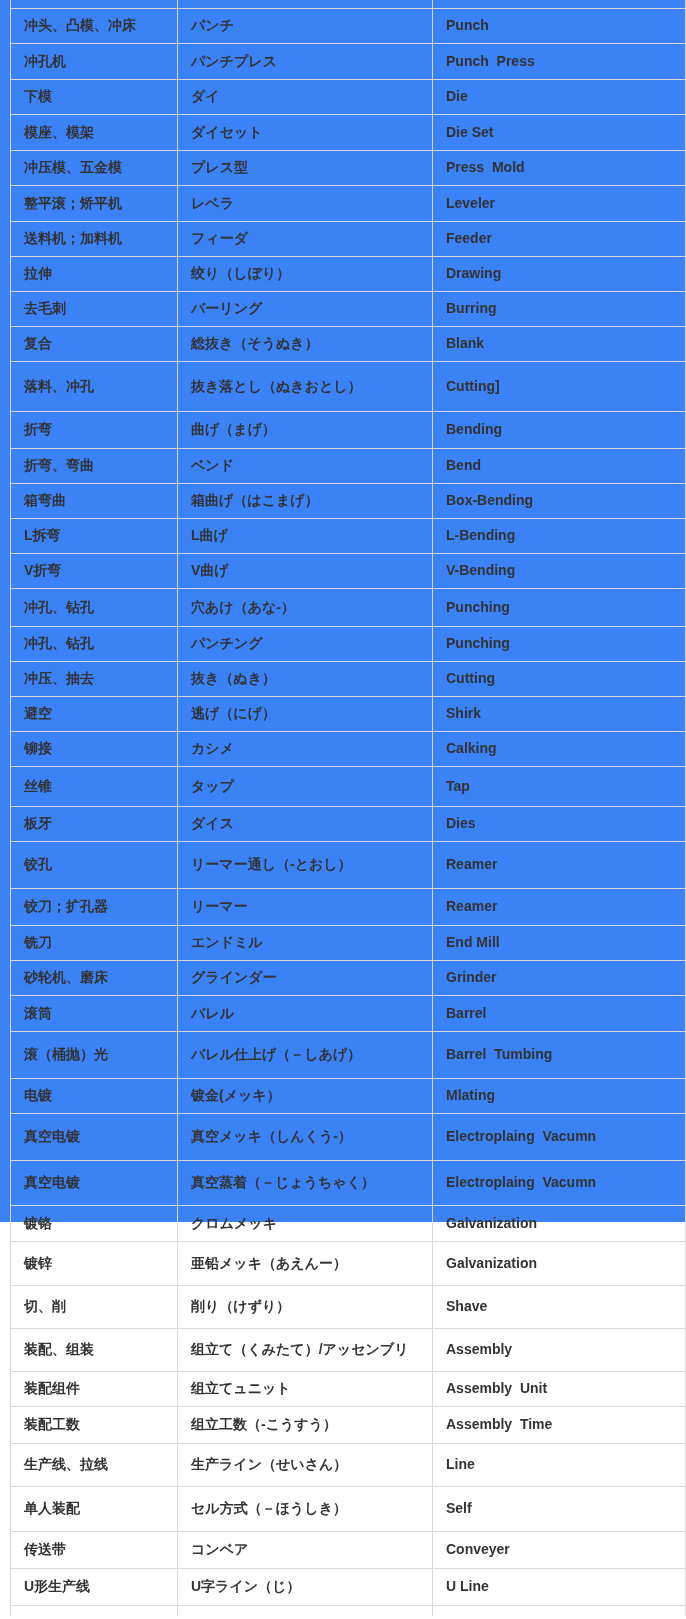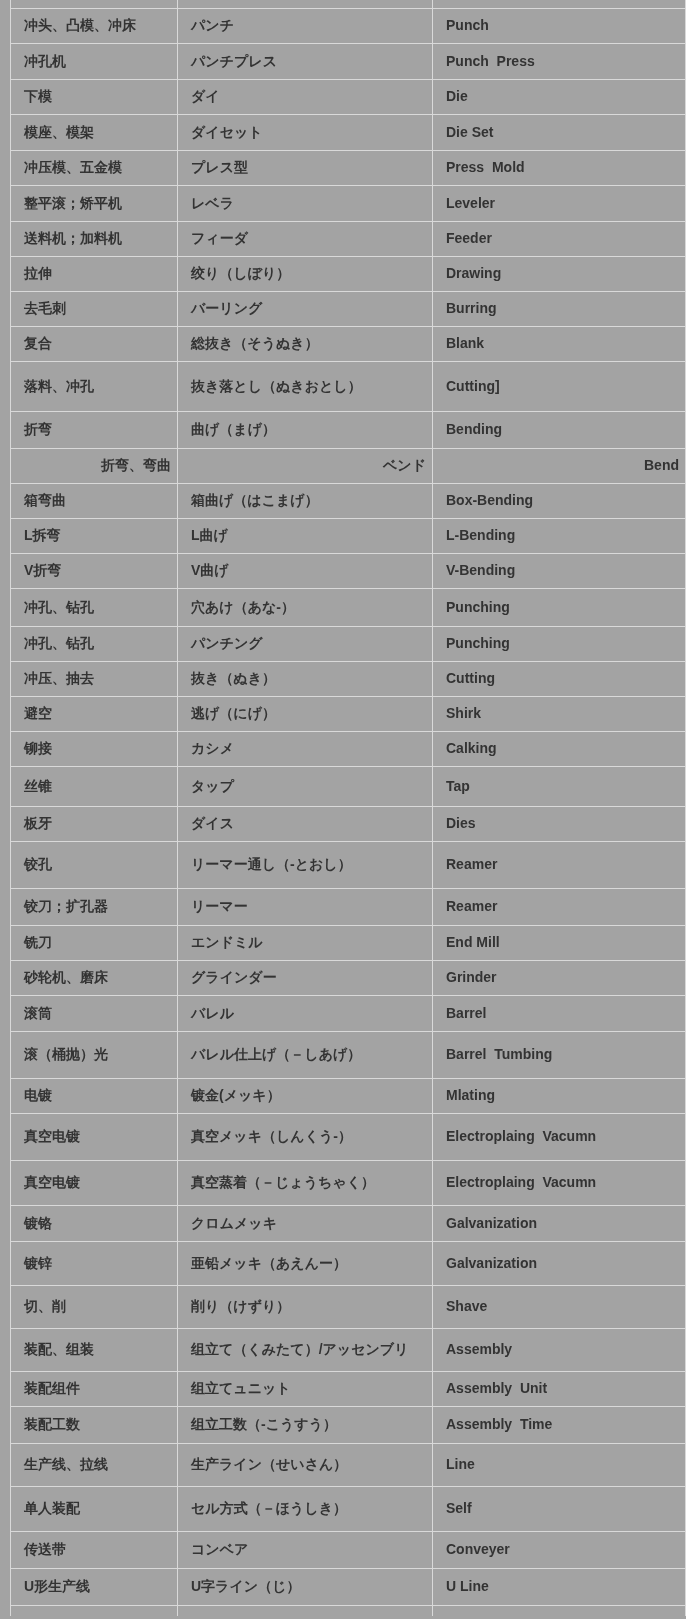--- a/index.html
+++ b/index.html
@@ -9,22 +9,22 @@
   }
   body {
     width: 686px;
     height: 1619px;
     overflow: hidden;
     font-family: "Liberation Sans", "DejaVu Sans", sans-serif;
   }
   .page {
     position: relative;
     width: 686px;
-    height: 1619px;
-    background: #a3a3a3;
+    height: 1222px;
+    background: #3b82f6;
   }
   table.glossary {
     border-collapse: collapse;
     table-layout: fixed;
     margin-left: 10px;
     width: 672px;
   }
   table.glossary td {
     border: 1px solid #d9d9d9;
     padding: 0 6px 0 13px;
@@ -115,21 +115,21 @@
         <tr style="height: 50px;">
           <td class="col-cn">落料、冲孔</td>
           <td class="col-jp">抜き落とし（ぬきおとし）</td>
           <td class="col-en">Cutting]</td>
         </tr>
         <tr style="height: 37px;">
           <td class="col-cn">折弯</td>
           <td class="col-jp">曲げ（まげ）</td>
           <td class="col-en">Bending</td>
         </tr>
-        <tr style="height: 35px; text-align: right;">
+        <tr style="height: 35px;">
           <td class="col-cn">折弯、弯曲</td>
           <td class="col-jp">ベンド</td>
           <td class="col-en">Bend</td>
         </tr>
         <tr style="height: 35px;">
           <td class="col-cn">箱弯曲</td>
           <td class="col-jp">箱曲げ（はこまげ）</td>
           <td class="col-en">Box-Bending</td>
         </tr>
         <tr style="height: 35px;">

